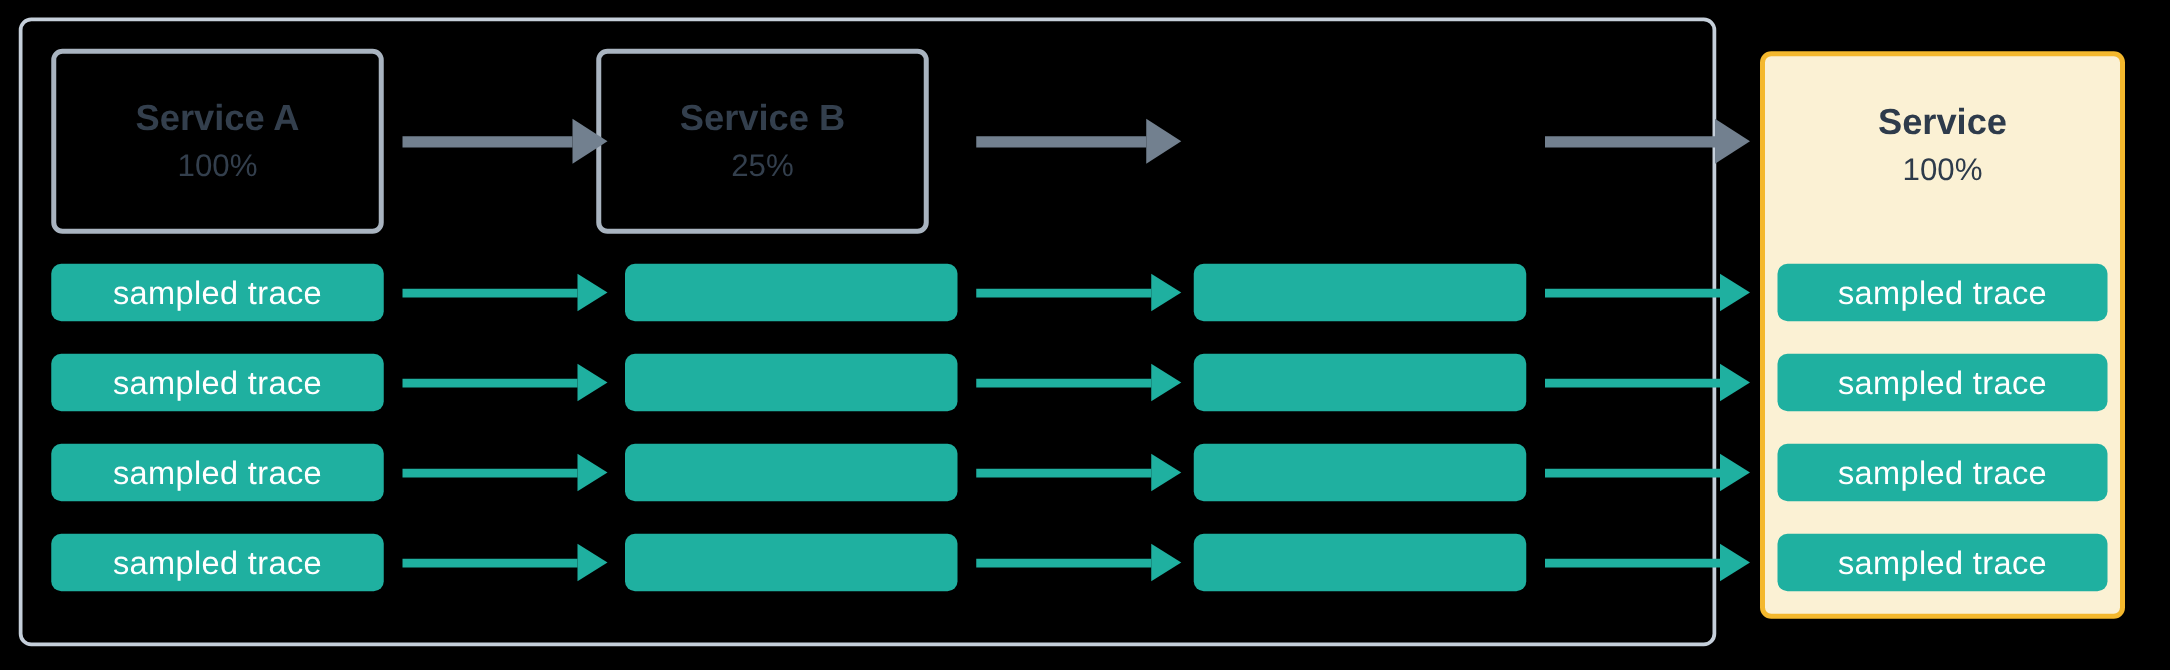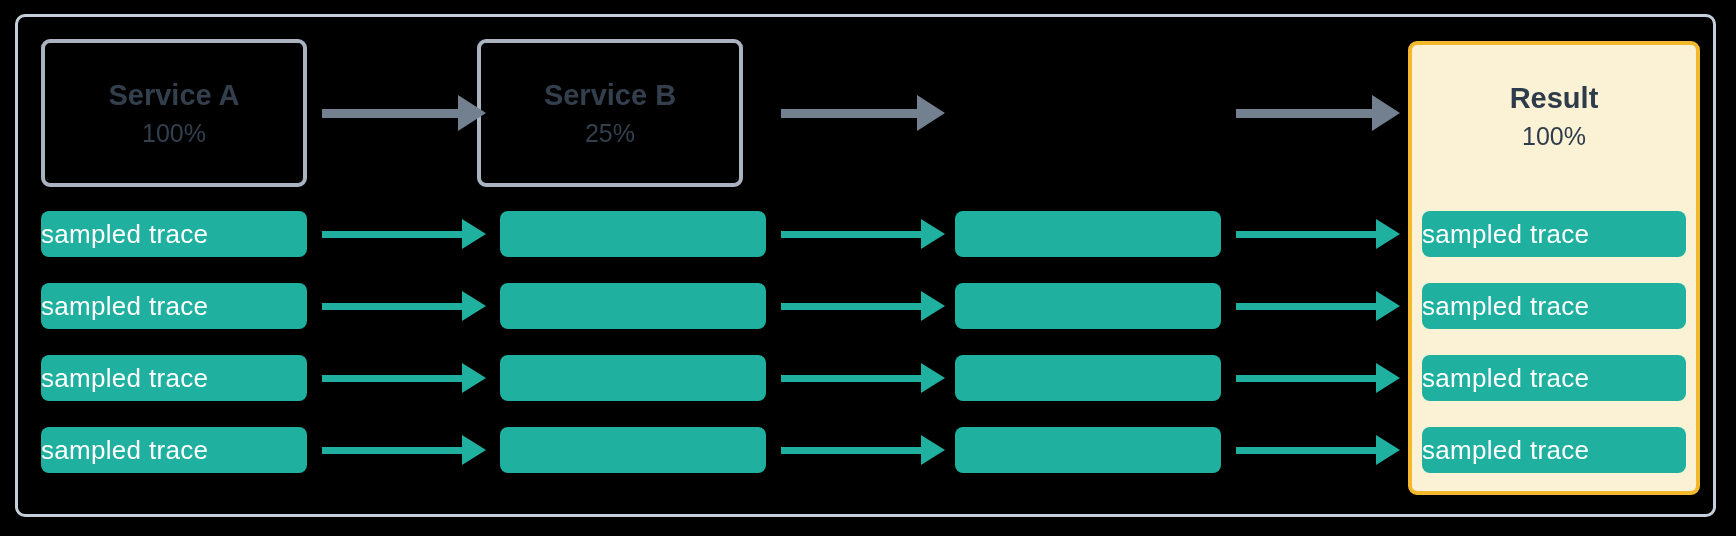--- a/index.html
+++ b/index.html
@@ -1,21 +1,21 @@
 <!DOCTYPE html>
 <html style="--background: #000000; --outer-border: #C5CFDA; --service-border: #A9B4C0; --service-text: #333F4D; --arrow-gray: #72808F; --trace-teal: #1FB0A0; --trace-text: #FFFFFF; --result-background: #FBF1D4; --result-border: #F4B82D; --result-text: #2E3B4B;"><head>
 <meta charset="utf-8">
 <style>
   html,body{margin:0;padding:0;background:#000;}
   body{
     width:1736px;height:536px;position:relative;overflow:hidden;
     font-family:"Liberation Sans","DejaVu Sans",sans-serif;
   }
   .outer{
-    position:absolute;left:15px;top:14px;width:1701px;height:503px;
+    position:absolute;left:15px;top:14px;width:1358px;height:503px;
     border:3px solid var(--outer-border,#C5CFDA);border-radius:10px;
     box-sizing:border-box;background:var(--background,#000);
   }
   
   .svc{
     position:absolute;top:22px;width:266px;height:148px;box-sizing:border-box;
     border:4px solid var(--service-border,#A9B4C0);border-radius:9px;
     display:flex;flex-direction:column;align-items:center;justify-content:center;
     gap:6px;background:transparent;
   }
@@ -30,21 +30,21 @@
   }
   .result-header{
     height:142px;display:flex;flex-direction:column;align-items:center;
     justify-content:center;gap:6px;
   }
   .result .svc-title,.result .svc-rate{color:var(--result-text,#2E3B4B);}
   
   .trace{
     position:absolute;height:46px;border-radius:8px;box-sizing:border-box;
     background:var(--trace-teal,#1FB0A0);
-    display:flex;align-items:center;justify-content:flex-start;
+    display:flex;align-items:center;justify-content:center;
     color:var(--trace-text,#fff);font-size:26px;font-weight:500;letter-spacing:.3px;
   }
   .r1{top:194px;} .r2{top:266px;} .r3{top:338px;} .r4{top:410px;}
   .trace.col-a{left:23px;width:266px;}
   .trace.col-b{left:482px;width:266px;}
   .trace.col-c{left:937px;width:266px;}
   .trace.col-r{left:1404px;width:264px;}
   
   .arrow{position:absolute;display:flex;align-items:center;}
   .arrow .shaft{flex:1;}
@@ -74,21 +74,21 @@
     <div class="svc-title">Service A</div>
     <div class="svc-rate">100%</div>
   </div>
   <div class="svc col-b">
     <div class="svc-title">Service B</div>
     <div class="svc-rate">25%</div>
   </div>
 
   <div class="result">
     <div class="result-header">
-      <div class="svc-title">Result</div>
+      <div class="svc-title">Service</div>
       <div class="svc-rate">100%</div>
     </div>
   </div>
 
   <div class="arrow gray g1">
       <i class="shaft"></i>
       <i class="head"></i>
     </div>
   <div class="arrow gray g2">
       <i class="shaft"></i>

